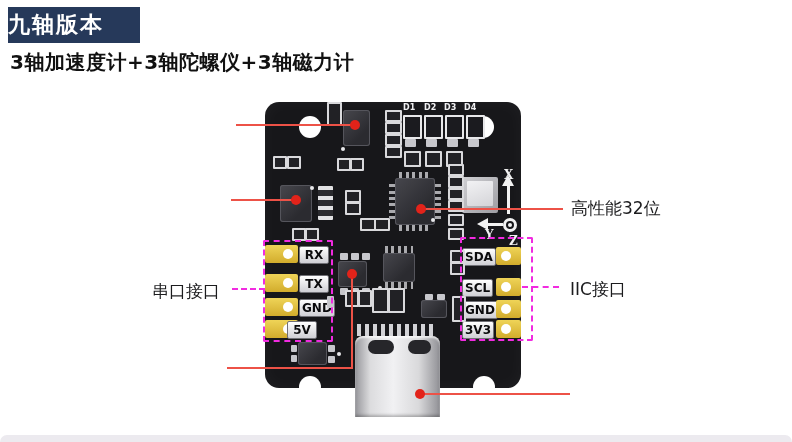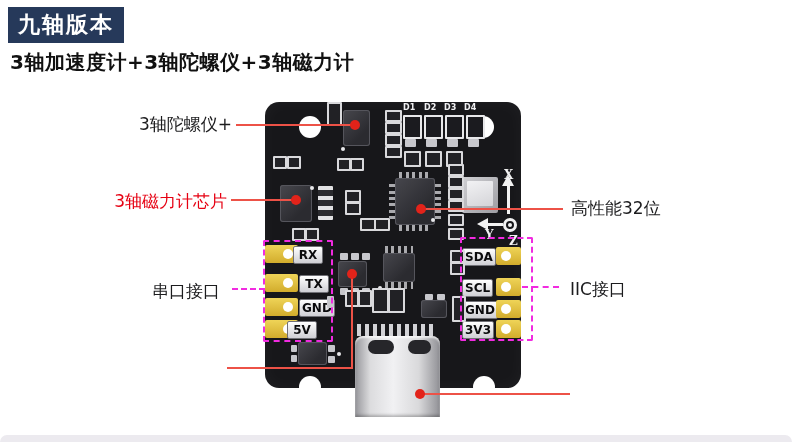--- a/index.html
+++ b/index.html
@@ -1,21 +1,21 @@
 <!DOCTYPE html>
 <html><head>
 <meta charset="utf-8">
 <style>
   html,body{margin:0;padding:0;background:#fff;}
   .stage{position:relative;width:792px;height:442px;background:#ffffff;overflow:hidden;
          font-family:"DejaVu Sans","Liberation Sans",sans-serif;}
 
   
-  .badge{position:absolute;left:8px;top:7px;width:116px;height:36px;background:#26395a;
-         color:#fff;font-size:22px;font-weight:bold;text-align:center;line-height:36px;letter-spacing:2px;}
+  .badge{position:absolute;left:8px;top:7px;width:132px;height:36px;background:#26395a;
+         color:#fff;font-size:22px;font-weight:bold;line-height:36px;letter-spacing:2px;}
   .subtitle{position:absolute;left:10px;top:49px;font-size:20px;font-weight:bold;color:#111;letter-spacing:.5px;}
 
   
   .board{position:absolute;left:265px;top:102px;width:256px;height:286px;background:#17171a;
          border-radius:14px;box-shadow:inset 0 0 18px rgba(255,255,255,.04);}
   .hole{position:absolute;width:22px;height:22px;background:#fff;border-radius:50%;}
   .chip{position:absolute;background:linear-gradient(135deg,#47474d,#2b2b30 70%);
         border-radius:3px;box-shadow:inset 0 0 0 1px #55555c;}
   .wbox{position:absolute;border:2px solid #d9d9dc;background:#212125;border-radius:1px;}
   .smd{position:absolute;background:#c7c7cc;border-radius:1px;}
@@ -136,21 +136,21 @@
         <div class="c"></div>
       </div>
     <div class="axshaft-h" style="left:222px;top:121px;width:16px"></div>
     <div class="axhead-left" style="left:212px;top:116px"></div>
     <span class="axl" style="left:220px;top:126px">Y</span>
     <span class="axl" style="left:244px;top:132px">Z</span>
 
     <div class="ypad" style="left:0;top:143px">
         <div class="ph" style="left:18px"></div>
       </div>
-    <div class="pinlbl" style="left:28px;top:144px">RX</div>
+    <div class="pinlbl" style="left:34px;top:144px">RX</div>
     <div class="ypad" style="left:0;top:172px">
         <div class="ph" style="left:18px"></div>
       </div>
     <div class="pinlbl" style="left:34px;top:173px">TX</div>
     <div class="ypad" style="left:0;top:196px">
         <div class="ph" style="left:18px"></div>
       </div>
     <div class="pinlbl" style="left:34px;top:197px">GND</div>
     <div class="ypad" style="left:0;top:218px">
         <div class="ph" style="left:18px"></div>
@@ -226,23 +226,21 @@
   <div class="rdot" style="left:291px;top:195px"></div>
   <div class="rline" style="left:421px;top:208px;width:142px;height:2px"></div>
   <div class="rdot" style="left:416px;top:204px"></div>
   <div class="rline" style="left:227px;top:367px;width:126px;height:2px"></div>
   <div class="rline" style="left:351px;top:276px;width:2px;height:93px"></div>
   <div class="rdot" style="left:347px;top:269px"></div>
   <div class="rline" style="left:420px;top:393px;width:150px;height:2px"></div>
   <div class="rdot" style="left:415px;top:389px"></div>
 
   <div class="lbl right" style="right:560px;top:113px;line-height:23px">
-    <div>3轴陀螺仪+</div>
   </div>
-  <div class="lbl red" style="right:565px;top:190px">3轴磁力计芯片</div>
   <div class="lbl" style="left:152px;top:280px">串口接口</div>
   <div class="lbl" style="left:571px;top:196px;line-height:24px">
     <div>高性能32位</div>
   </div>
   <div class="lbl" style="left:570px;top:278px">IIC接口</div>
 
   <div class="footer"></div>
 </div>
 
 </body></html>

